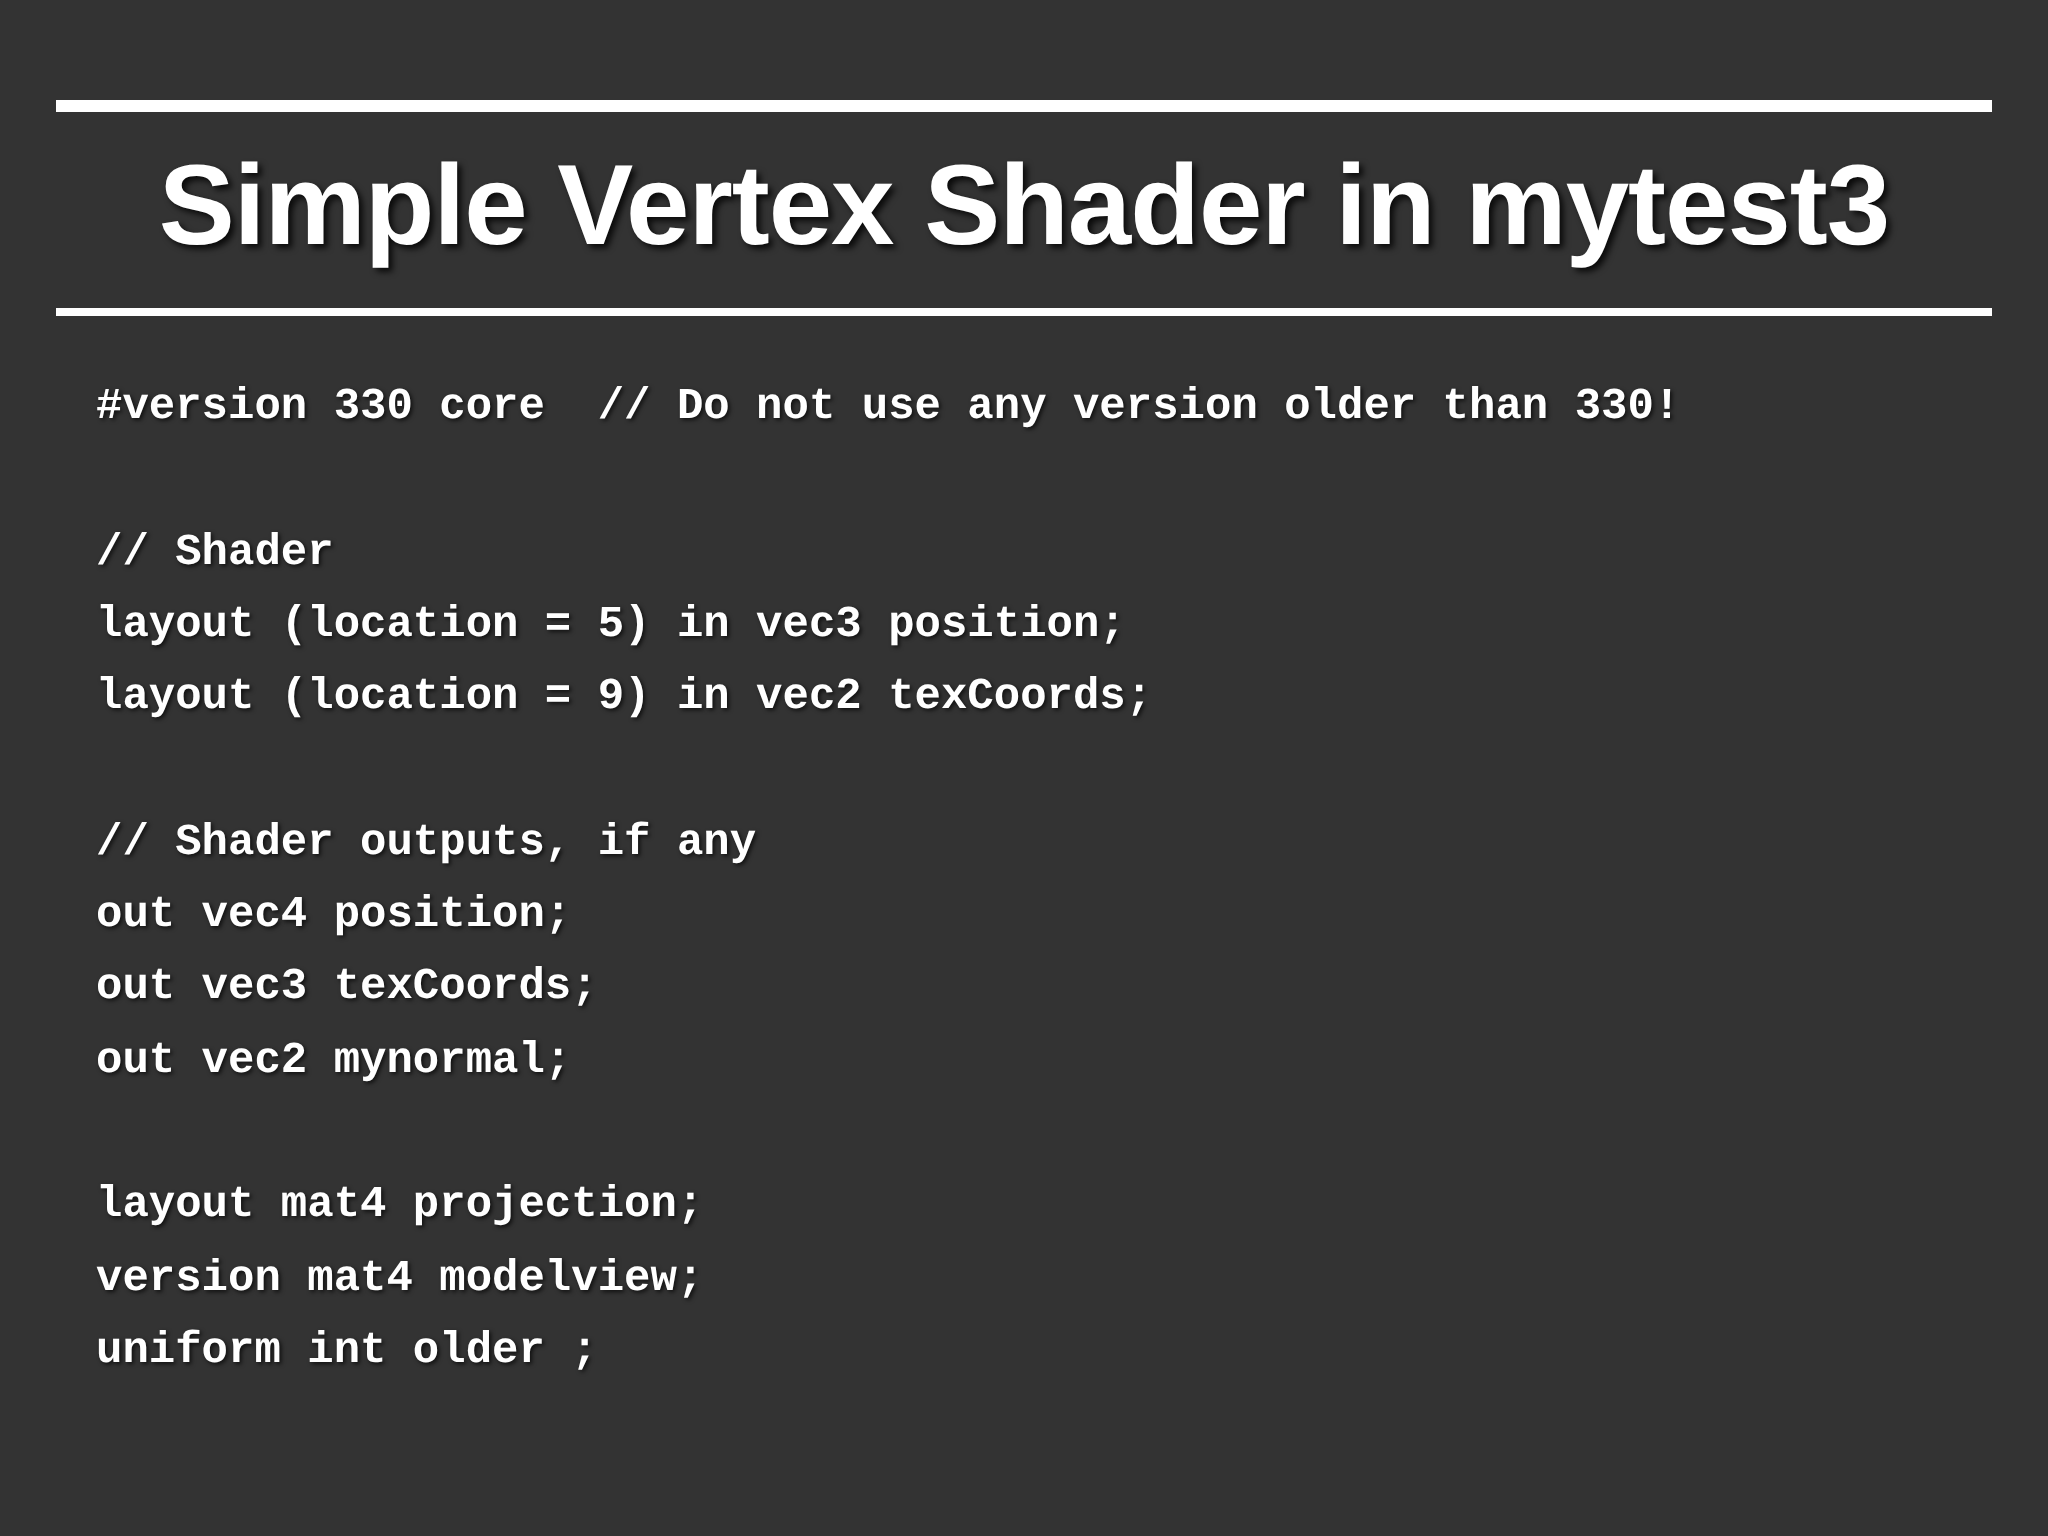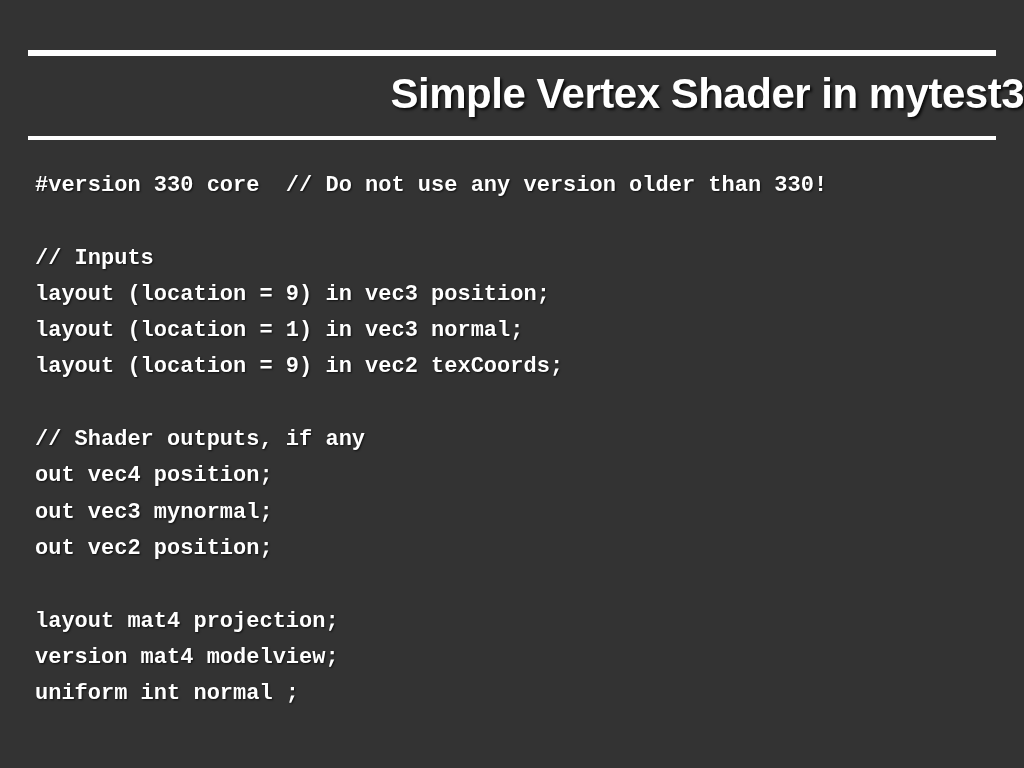--- a/index.html
+++ b/index.html
@@ -27,29 +27,29 @@
       background-color: #ffffff;
       margin: 0 28px 8px 28px;
     }
     .rule-bottom {
       height: 4px;
       background-color: #ffffff;
       margin: 10px 28px 0 28px;
     }
     .title {
       color: #ffffff;
-      font-size: 42px;
+      font-size: 57px;
       font-weight: bold;
-      text-align: right;
+      text-align: center;
       padding: 6px 0 8px 0;
       text-shadow: 2px 2px 3px rgba(0,0,0,0.8);
       letter-spacing: -0.5px;
     }
     .code-block {
-      padding: 28px 40px 0 35px;
+      padding: 28px 40px 0 48px;
     }
     .code-line {
       font-family: "Courier New", Courier, monospace;
       font-size: 22px;
       font-weight: bold;
       color: #ffffff;
       line-height: 1.65;
       white-space: pre;
       text-shadow: 1px 1px 2px rgba(0,0,0,0.7);
     }
@@ -59,27 +59,26 @@
 
 <div class="slide">
   <div class="title-section">
     <div class="rule-top"></div>
     <h1 class="title">Simple Vertex Shader in mytest3</h1>
     <div class="rule-bottom"></div>
   </div>
   <div class="code-block">
     <div class="code-line">#version 330 core  // Do not use any version older than 330!</div>
     <div class="code-line">&nbsp;</div>
-    <div class="code-line">// Inputs</div>
-    <div class="code-line">layout (location = 9) in vec3 position;</div>
-    <div class="code-line">layout (location = 1) in vec3 normal;</div>
+    <div class="code-line">// Shader</div>
+    <div class="code-line">layout (location = 5) in vec3 position;</div>
     <div class="code-line">layout (location = 9) in vec2 texCoords;</div>
     <div class="code-line">&nbsp;</div>
     <div class="code-line">// Shader outputs, if any</div>
     <div class="code-line">out vec4 position;</div>
-    <div class="code-line">out vec3 mynormal;</div>
-    <div class="code-line">out vec2 position;</div>
+    <div class="code-line">out vec3 texCoords;</div>
+    <div class="code-line">out vec2 mynormal;</div>
     <div class="code-line">&nbsp;</div>
     <div class="code-line">layout mat4 projection;</div>
     <div class="code-line">version mat4 modelview;</div>
-    <div class="code-line">uniform int normal ;</div>
+    <div class="code-line">uniform int older ;</div>
   </div>
 </div>
 
 </body></html>

